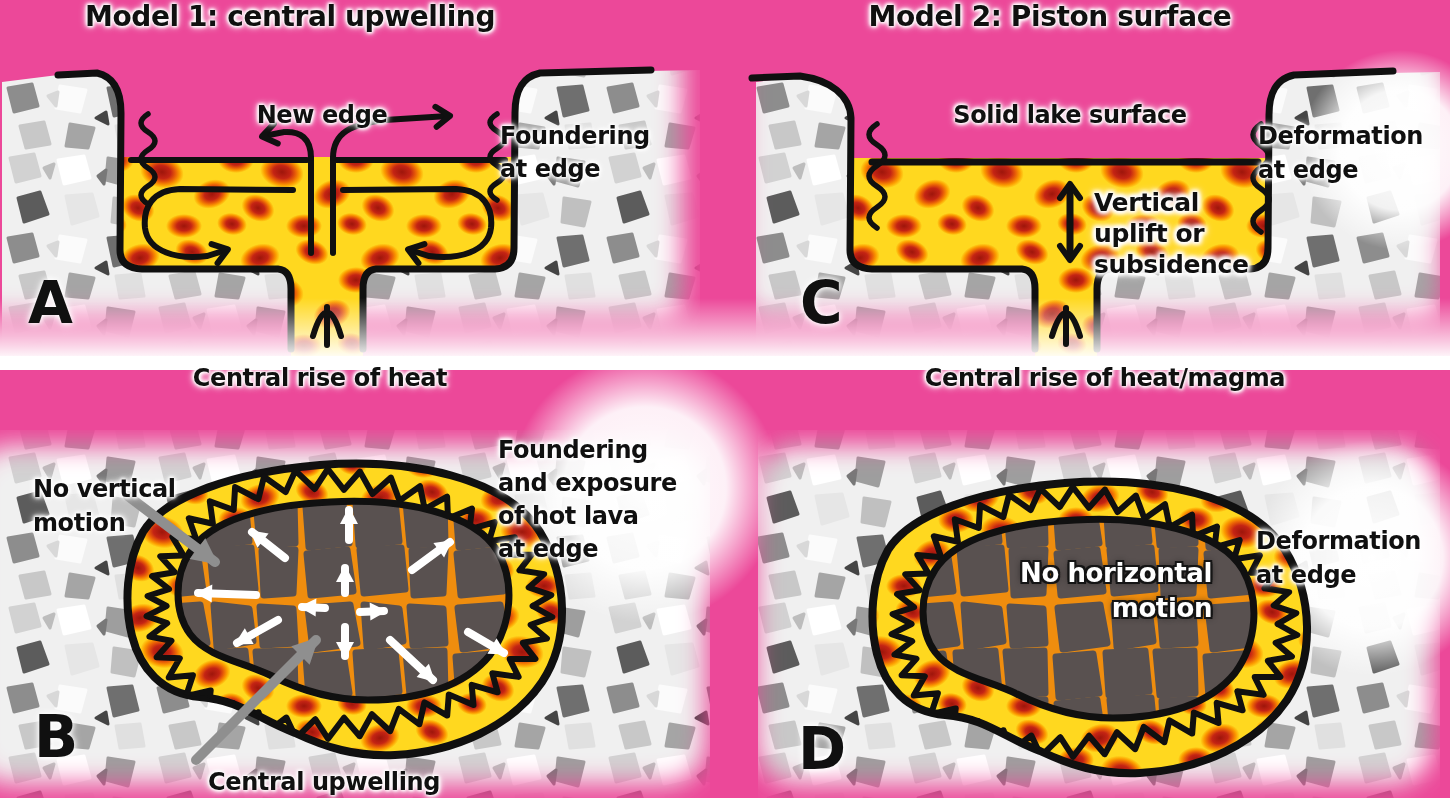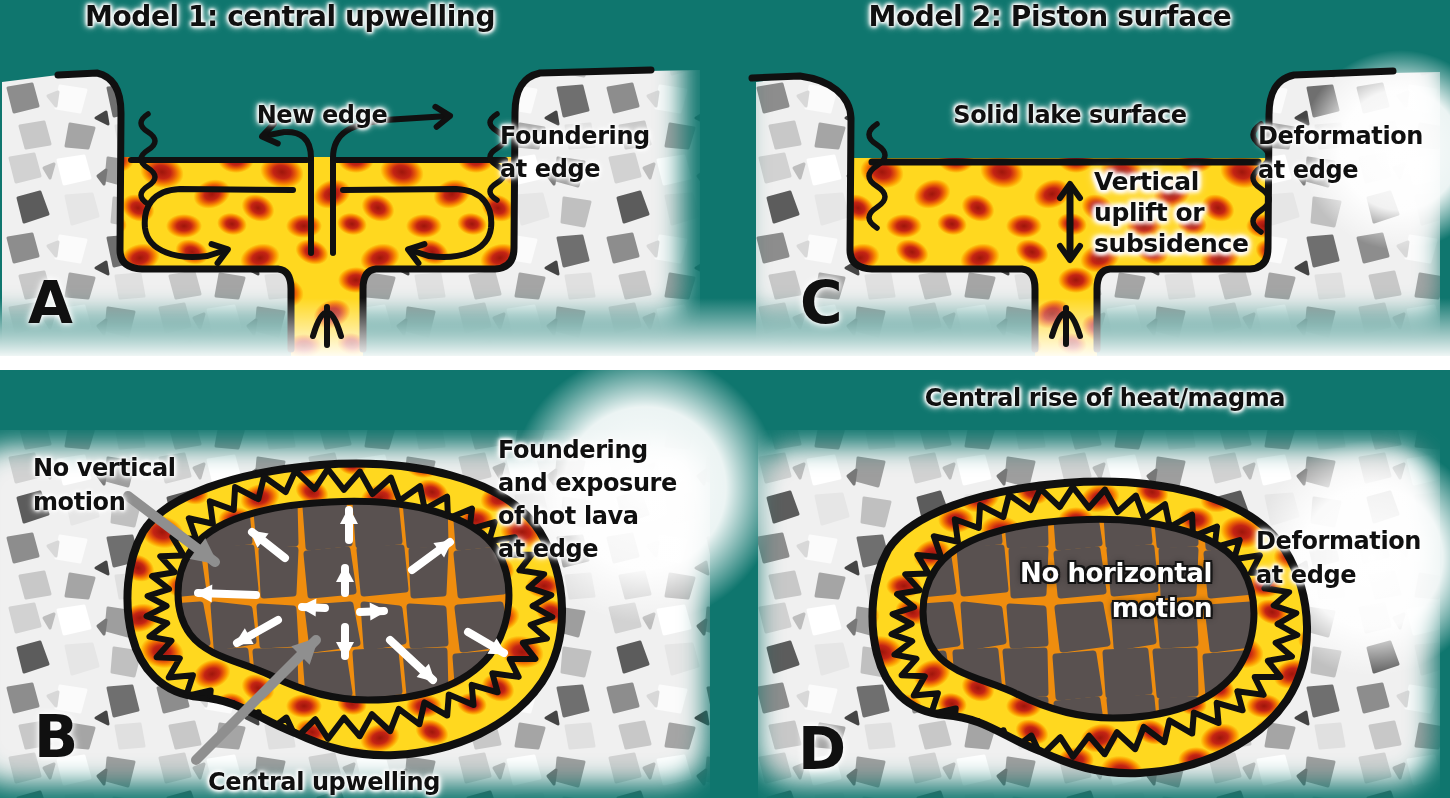--- a/index.html
+++ b/index.html
@@ -1,22 +1,22 @@
 <!DOCTYPE html>
 <html><head>
 <meta charset="utf-8">
 <style>
   html,body{margin:0;padding:0;background:#fff;}
-  .stage{position:relative;width:1450px;height:798px;background:#0f766e;overflow:hidden;
+  .stage{position:relative;width:1450px;height:798px;background:#ec4899;overflow:hidden;
          font-family:"DejaVu Sans",sans-serif;}
   .stage svg{position:absolute;left:0;top:0;}
   .lbl{position:absolute;color:#101010;font-weight:700;font-size:24px;letter-spacing:-0.4px;
        line-height:33px;
        text-shadow:0 0 4px #fff,0 0 6px #fff,0 0 9px #fff,1px 1px 3px #fff,-1px -1px 3px #fff;}
-  .center{text-align:center;} .right{text-align:left;} .left{text-align:left;}
+  .center{text-align:center;} .right{text-align:left;} .left{text-align:left;margin-top:21px;}
   .title{font-size:28px;line-height:32px;}
   .letter{font-size:58px;font-weight:800;line-height:58px;letter-spacing:0;text-shadow:0 0 5px #fff,0 0 8px #fff;}
   .halo-strong{text-shadow:0 0 3px #fff,0 0 5px #fff,0 0 8px #fff,0 0 12px #fff,
                2px 2px 4px #fff,-2px -2px 4px #fff,2px -2px 4px #fff,-2px 2px 4px #fff;
        font-size:25px;line-height:31px;}
   .outline-white{color:#fff;font-size:26px;line-height:35px;
        text-shadow:2px 0 0 #151515,-2px 0 0 #151515,0 2px 0 #151515,0 -2px 0 #151515,
                    2px 2px 0 #151515,-2px -2px 0 #151515,2px -2px 0 #151515,-2px 2px 0 #151515,0 0 7px #151515;text-align:right;}
 </style>
 </head>
@@ -232,37 +232,40 @@
 <div class="lbl center" style="left:217px;top:99px;width:210px;">
   <span>New edge</span>
 </div>
 <div class="lbl right" style="left:500px;top:120px;width:188px;">
   <span>Foundering</span><br>
   <span>at edge</span>
 </div>
 <div class="lbl letter" style="left:28px;top:274px;">
   <span>A</span>
 </div>
+<div class="lbl center" style="left:120px;top:362px;width:400px;">
+  <span>Central rise of heat</span>
+</div>
 
 <div class="lbl center" style="left:920px;top:99px;width:300px;">
   <span>Solid lake surface</span>
 </div>
 <div class="lbl left halo-strong" style="left:1094px;top:166px;width:230px;">
   <span>Vertical</span><br>
   <span>uplift or</span><br>
   <span>subsidence</span>
 </div>
 <div class="lbl right" style="left:1258px;top:119px;width:190px;line-height:34px;">
   <span>Deformation</span><br>
   <span>at edge</span>
 </div>
 <div class="lbl letter" style="left:800px;top:274px;">
   <span>C</span>
 </div>
-<div class="lbl center" style="left:900px;top:362px;width:410px;margin-top:20px;">
+<div class="lbl center" style="left:900px;top:362px;width:410px;">
   <span>Central rise of heat/magma</span>
 </div>
 
 <div class="lbl left" style="left:33px;top:451px;width:220px;line-height:34px;">
   <span>No vertical</span><br>
   <span>motion</span>
 </div>
 <div class="lbl right" style="left:498px;top:434px;width:190px;">
   <span>Foundering</span><br>
   <span>and exposure</span><br>

